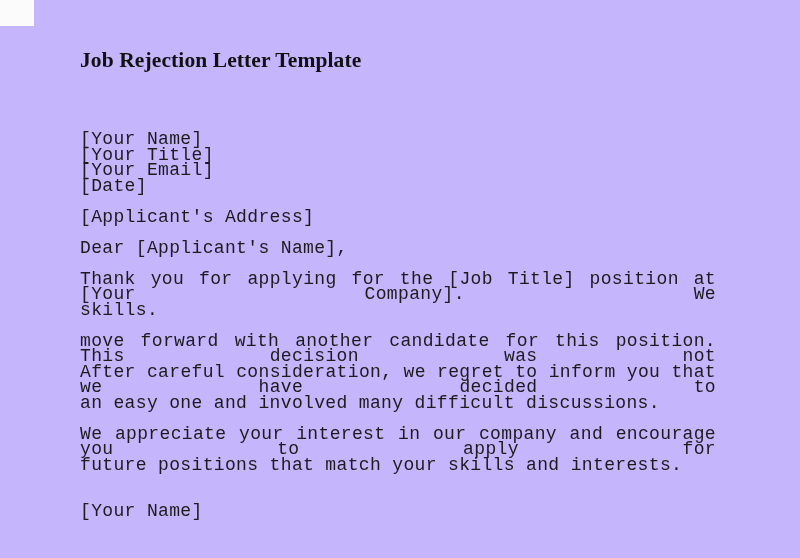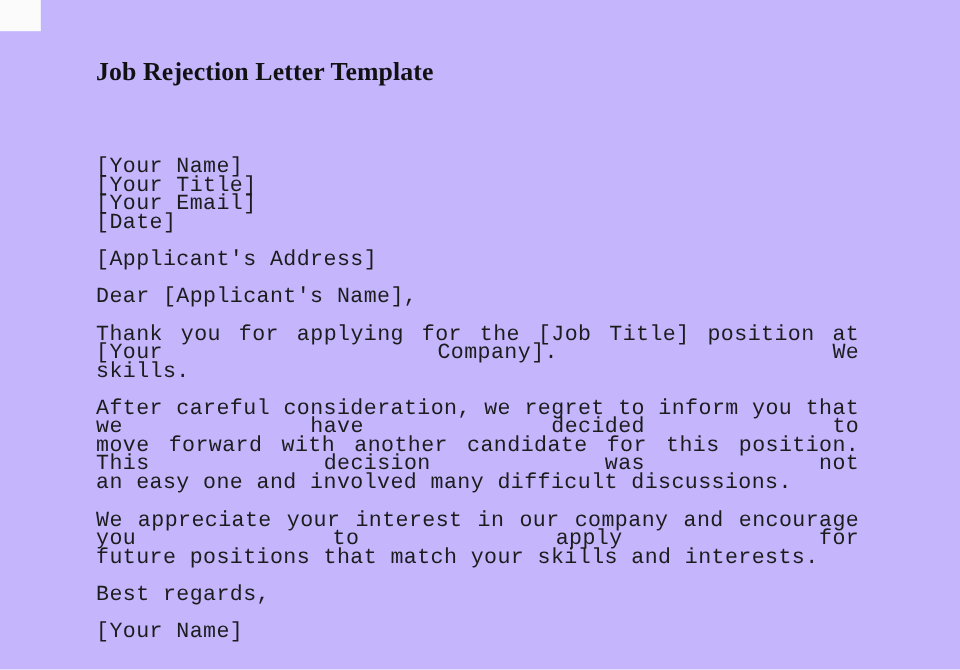--- a/index.html
+++ b/index.html
@@ -124,37 +124,34 @@
     <div class="spacer"></div>
 
     <div class="block para">
       <div class="line just">Thank you for applying for the [Job Title] position at [Your Company]. We</div>
       <div class="line just last">skills.</div>
     </div>
 
     <div class="spacer"></div>
 
     <div class="block para">
+      <div class="line just">move forward with another candidate for this position. This decision was not</div>
       <div class="line just">After careful consideration, we regret to inform you that we have decided to</div>
-      <div class="line just">move forward with another candidate for this position. This decision was not</div>
       <div class="line just last">an easy one and involved many difficult discussions.</div>
     </div>
 
     <div class="spacer"></div>
 
     <div class="block para">
       <div class="line just">We appreciate your interest in our company and encourage you to apply for</div>
       <div class="line just last">future positions that match your skills and interests.</div>
     </div>
 
     <div class="spacer"></div>
 
-    <div class="block">
-      <div class="line">Best regards,</div>
-    </div>
 
     <div class="spacer"></div>
 
     <div class="block">
       <div class="line">[Your Name]</div>
     </div>
 
   </div>
 </div>
 

